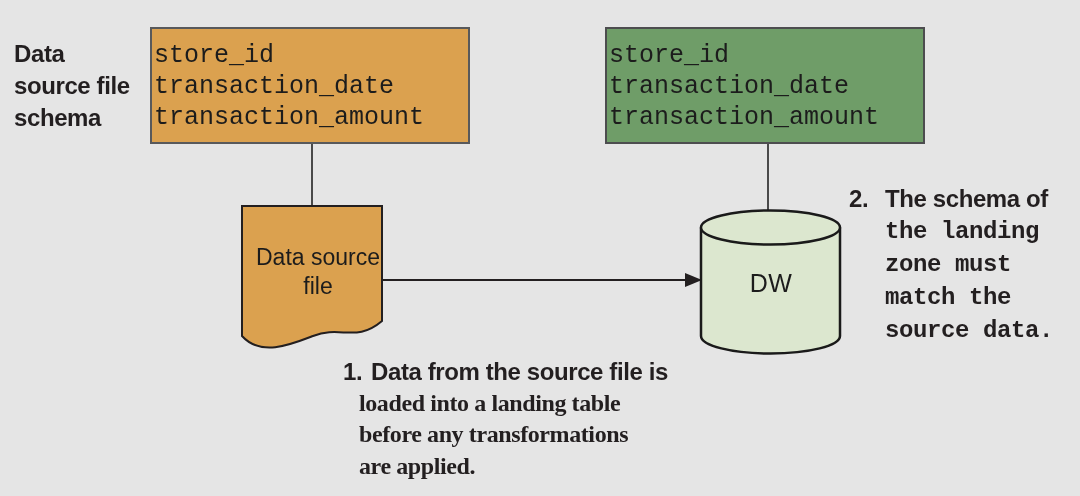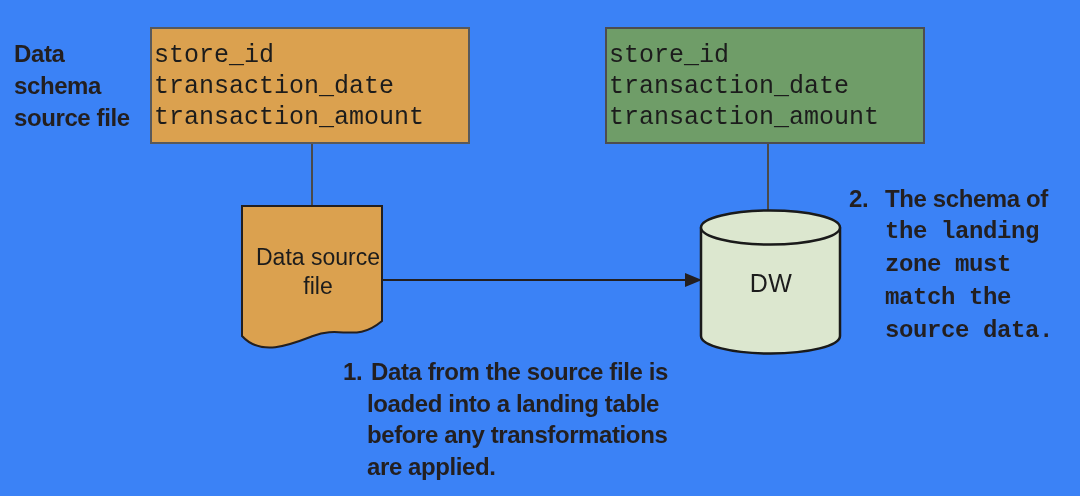--- a/index.html
+++ b/index.html
@@ -1,17 +1,17 @@
 <!DOCTYPE html>
 <html><head>
 <meta charset="utf-8">
 <style>
   html,body{margin:0;padding:0;background:#ffffff;}
   .canvas{
-    position:relative;width:1080px;height:496px;background:#3b82f6;overflow:hidden;
+    position:relative;width:1080px;height:496px;background:#e5e5e5;overflow:hidden;
     font-family:"Liberation Sans",sans-serif;color:#231f20;
   }
   
   .left-label{
     position:absolute;left:14px;top:38px;
     font-weight:700;font-size:24px;line-height:32px;letter-spacing:-0.4px;white-space:nowrap;
   }
   
   .schema-box{
     position:absolute;top:27px;width:320px;height:117px;box-sizing:border-box;
@@ -36,34 +36,34 @@
     position:absolute;left:699px;top:269px;width:144px;text-align:center;
     font-size:25px;color:#1c1c1c;letter-spacing:0.5px;
   }
   .arrow-svg{position:absolute;left:383px;top:269px;}
   
   .note{position:absolute;font-weight:700;font-size:24px;letter-spacing:-0.4px;white-space:nowrap;}
   .note .row{display:flex;}
   .note .num{flex:0 0 auto;}
   .note1{left:343px;top:356px;line-height:31.5px;}
   .note1 .num{width:20px;margin-right:8px;}
-  .note1 .cont{margin-left:24px;}
+  .note1 .cont{margin-left:16px;font-family:Liberation Serif, serif;}
   .note2{left:849px;top:182px;line-height:33px;}
   .note2 .num{width:24px;margin-right:12px;}
   .note2 .cont{margin-left:36px;font-family:Liberation Mono, monospace;}
 </style>
 </head>
 <body>
 
 <div class="canvas">
 
   <div class="left-label">
     <div>Data</div>
+    <div>source file</div>
     <div>schema</div>
-    <div>source file</div>
   </div>
 
   <div class="schema-box source">
     <div>store_id</div>
     <div>transaction_date</div>
     <div>transaction_amount</div>
   </div>
 
   <div class="schema-box landing">
     <div>store_id</div>

